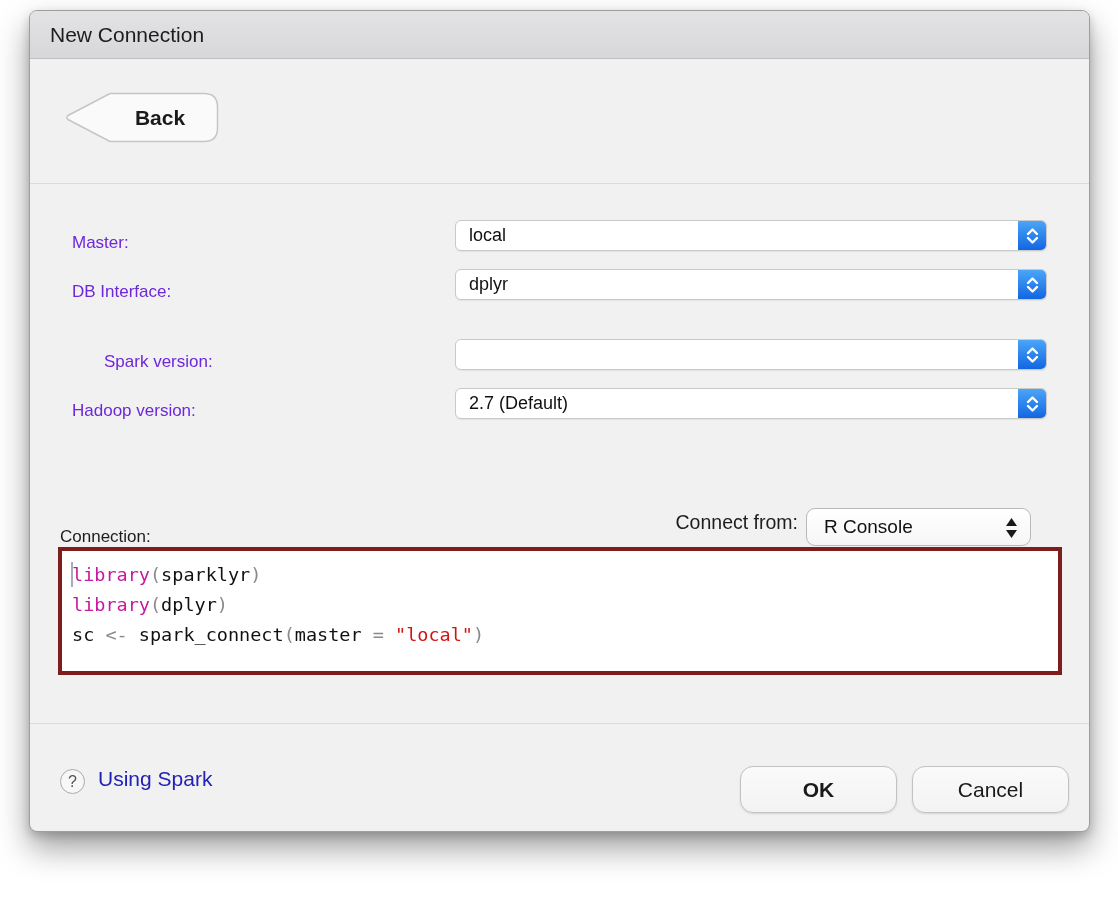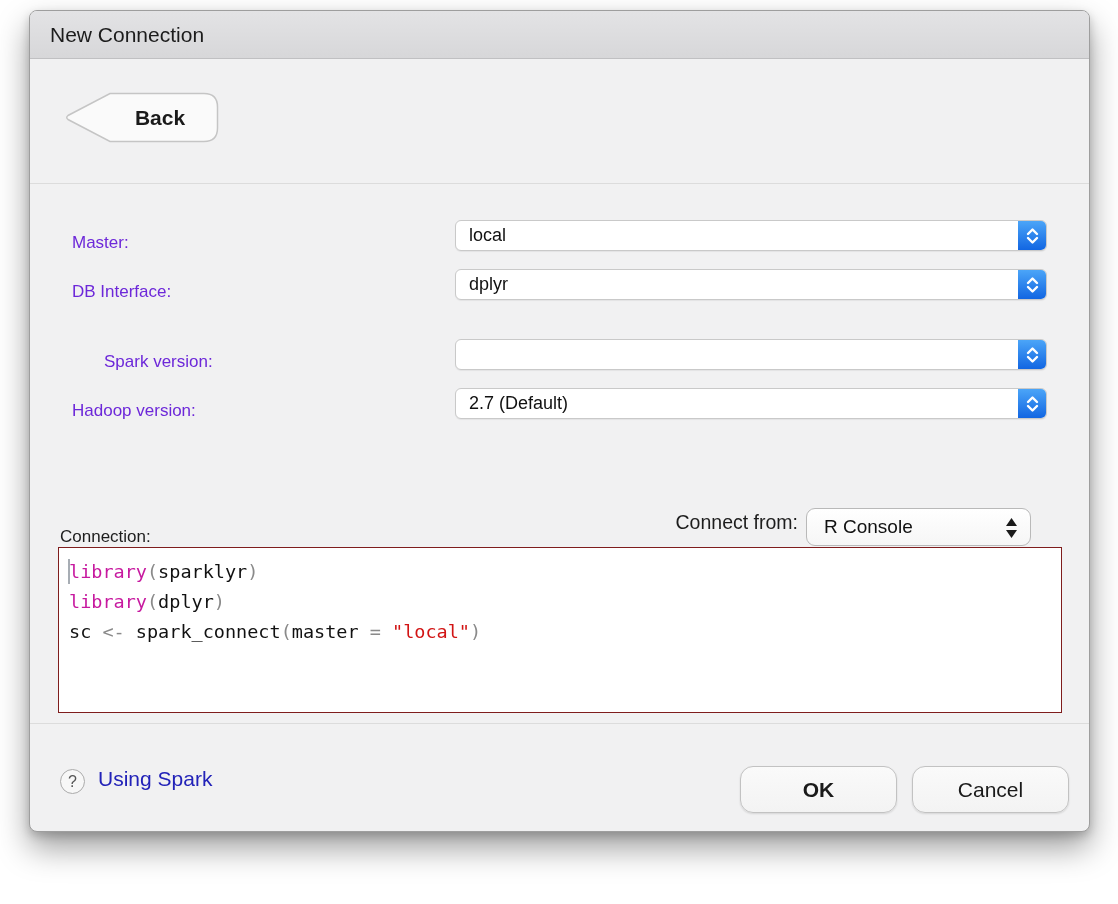--- a/index.html
+++ b/index.html
@@ -74,23 +74,23 @@
     border-radius: 9px;
   }
   .combo-value {
     position: absolute; left: 17px; top: 0; line-height: 36px;
     font-size: 19px; color: #111;
   }
   .combo-arrows { position: absolute; right: 12px; top: 8px; }
 
   
   .code-box {
-    position: absolute; left: 28px; top: 536px; width: 1004px; height: 166px;
+    position: absolute; left: 28px; top: 536px; width: 1004px; height: 128px;
     background: #ffffff;
-    border: 1px solid #7f1d1d;
+    border: 4px solid #7f1d1d;
     padding: 9px 10px;
     font-family: "DejaVu Sans Mono", monospace;
     font-size: 18.5px;
     overflow: hidden;
   }
   .code-caret { position: absolute; left: 9px; top: 11px; width: 2px; height: 25px; background: #A7ADB4; }
   .code-line { display: block; white-space: pre; line-height: 30px; color: #111; }
   .tok-keyword { color: #C7199F; }
   .tok-op { color: #8A8A8A; }
   .tok-string { color: #D21414; }

